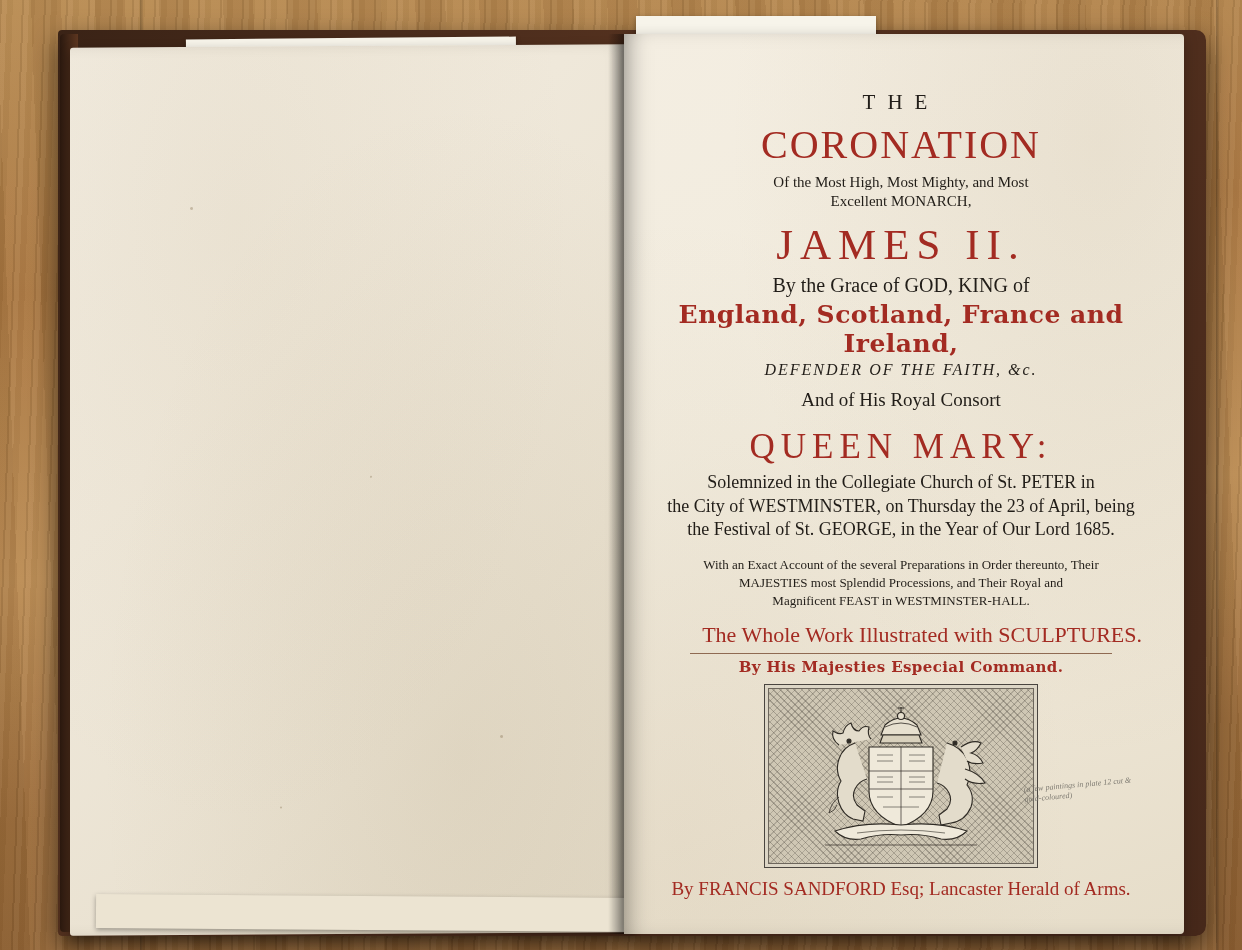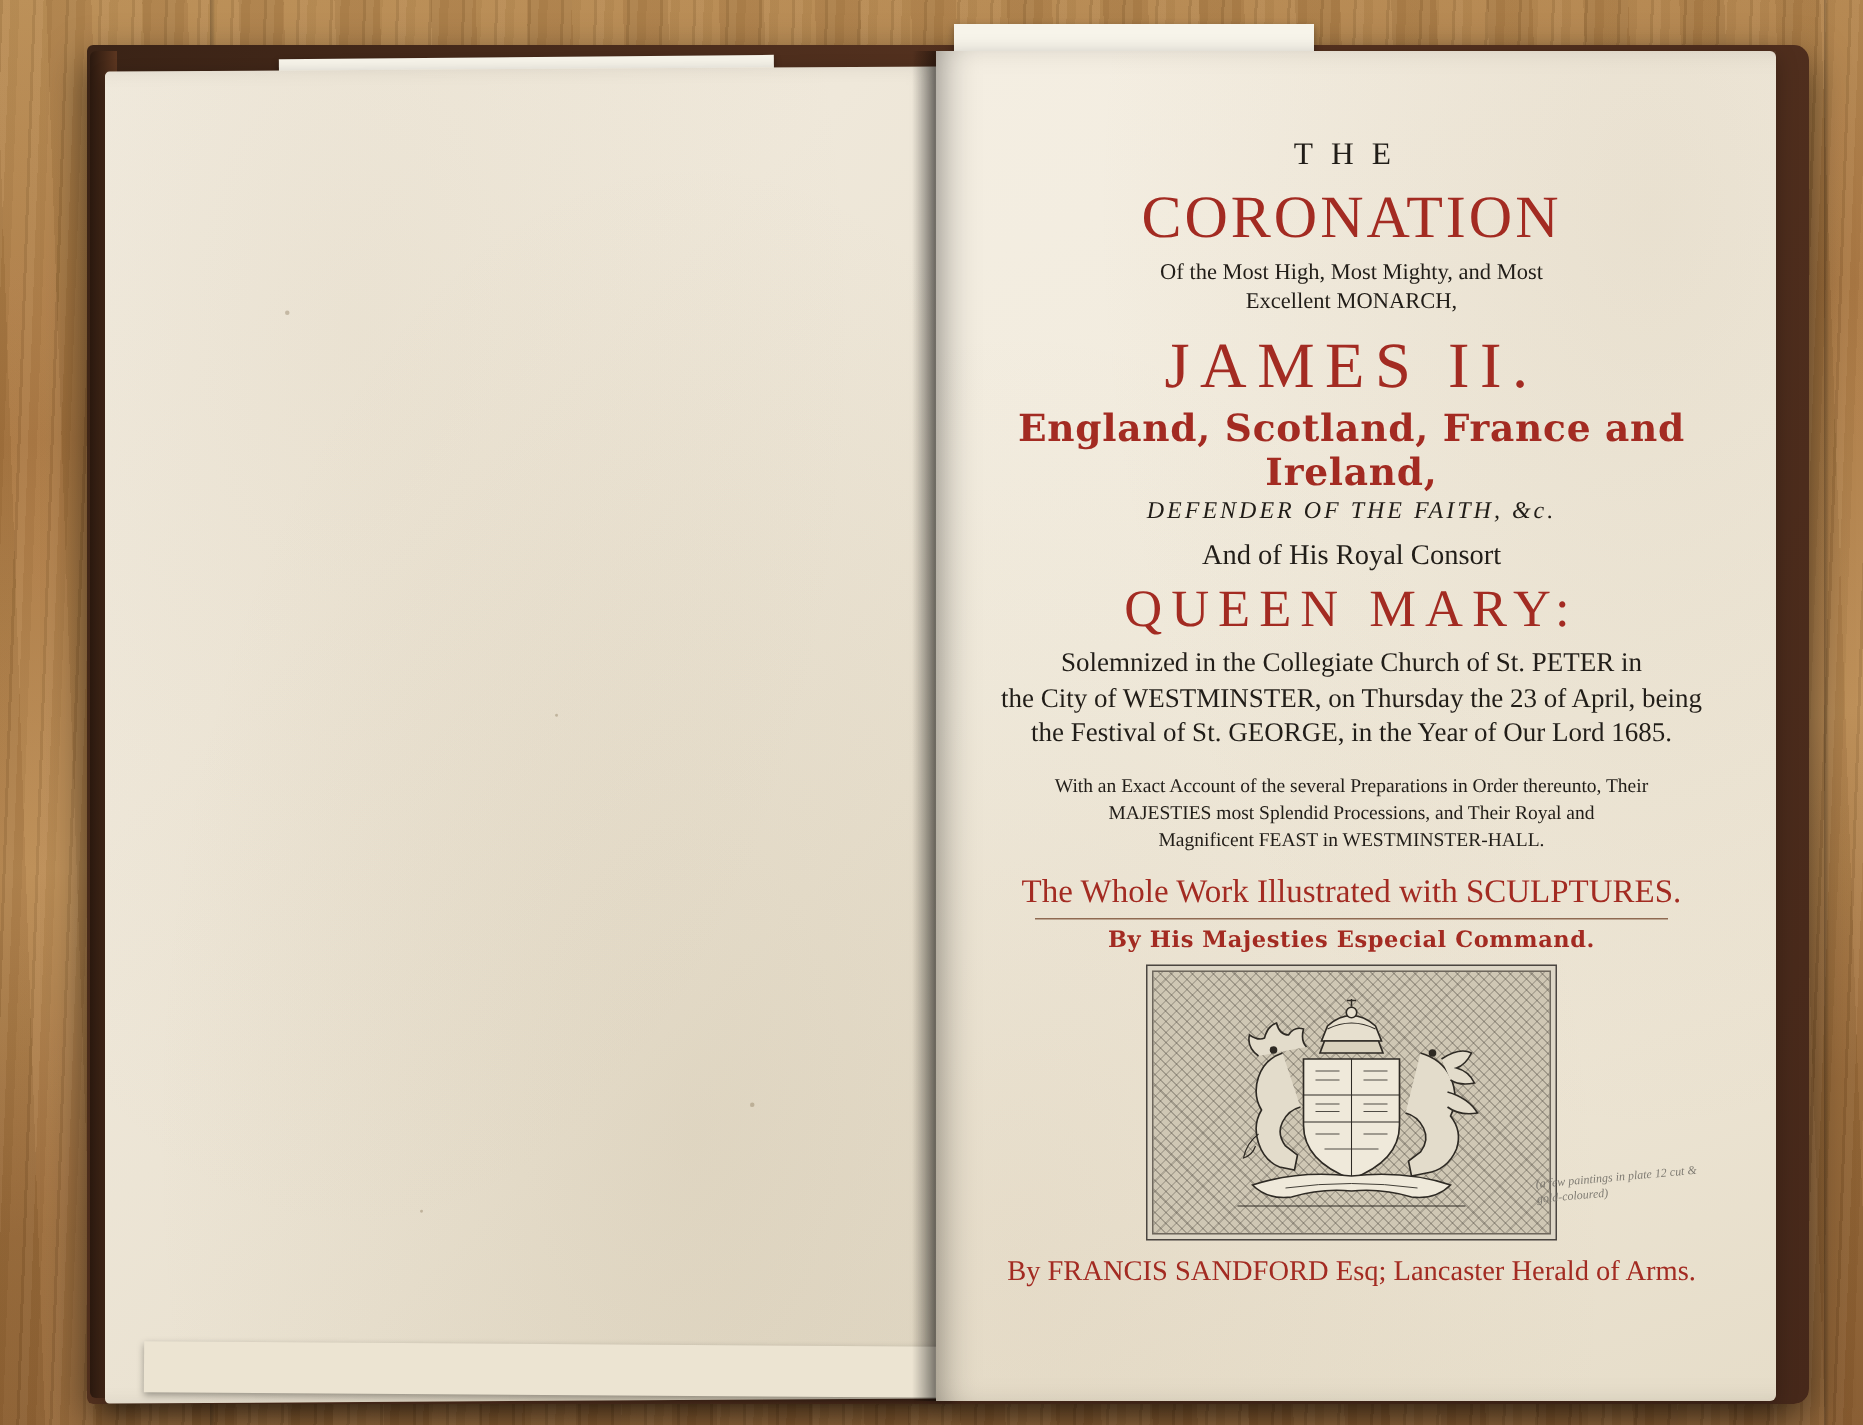--- a/index.html
+++ b/index.html
@@ -191,35 +191,36 @@
     letter-spacing: 2px;
     margin-top: 3px;
   }
   .l-consort {
     font-size: 19px;
     margin-top: 10px;
   }
   .l-queen {
     font-size: 35px;
     letter-spacing: 6px;
-    margin-top: 4px;
+    margin-top: 16px;
   }
   .l-solemn {
     font-size: 18px;
     line-height: 1.32;
     margin-top: 4px;
   }
   .l-exact {
     font-size: 13px;
     line-height: 1.38;
     margin-top: 14px;
   }
   .l-whole {
     font-size: 22px;
     margin-top: 12px;
+    text-align: right;
   }
   .rule {
     height: 1px;
     background: #8f6a52;
     margin: 5px 30px 4px 30px;
   }
   .l-command {
     font-size: 15px;
     font-family: "DejaVu Serif", serif;
     font-weight: bold;
@@ -307,20 +308,21 @@
 
       <div class="l-the blk">THE</div>
       <div class="l-coronation red">CORONATION</div>
 
       <div class="l-sub1 blk">
         <div>Of the Most High, Most Mighty, and Most</div>
         <div>Excellent MONARCH,</div>
       </div>
 
       <div class="l-james red">JAMES II.</div>
+      <div class="l-grace blk">By the Grace of GOD, KING of</div>
       <div class="l-countries red">England, Scotland, France and Ireland,</div>
       <div class="l-defender blk">DEFENDER OF THE FAITH, &amp;c.</div>
       <div class="l-consort blk">And of His Royal Consort</div>
       <div class="l-queen red">QUEEN MARY:</div>
 
       <div class="l-solemn blk">
         <div>Solemnized in the Collegiate Church of St. PETER in</div>
         <div>the City of WESTMINSTER, on Thursday the 23 of April, being</div>
         <div>the Festival of St. GEORGE, in the Year of Our Lord 1685.</div>
       </div>

